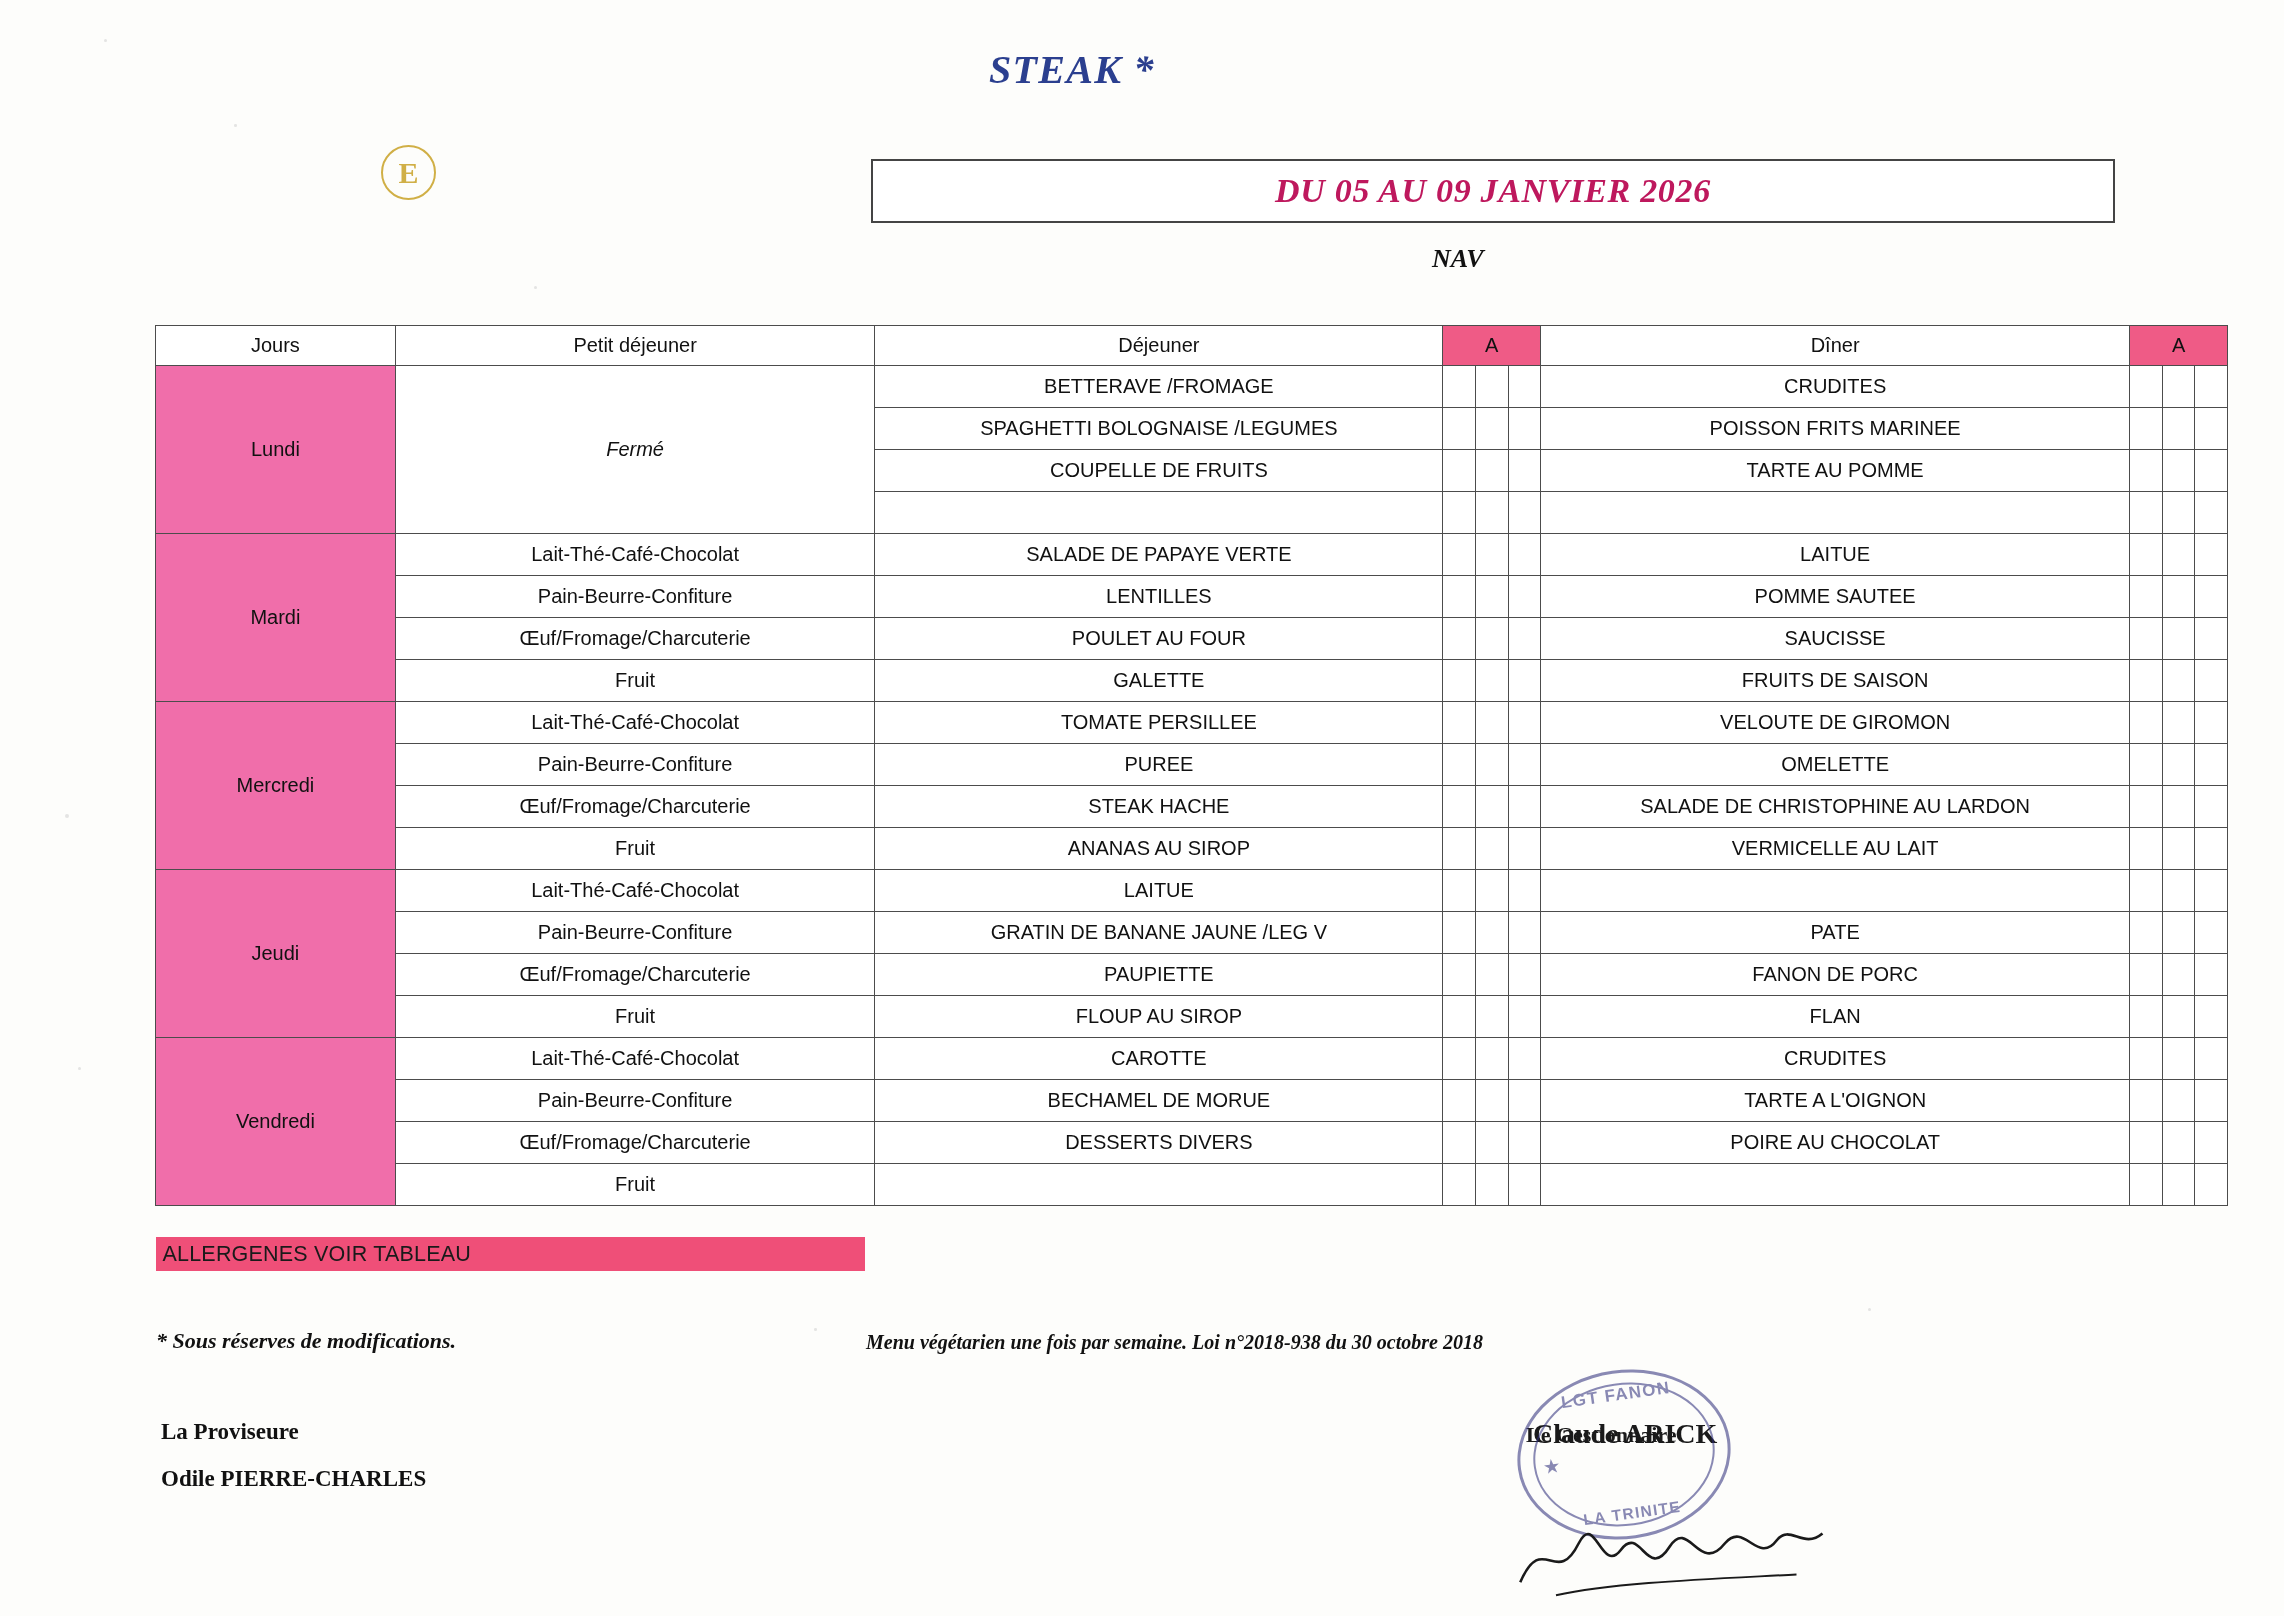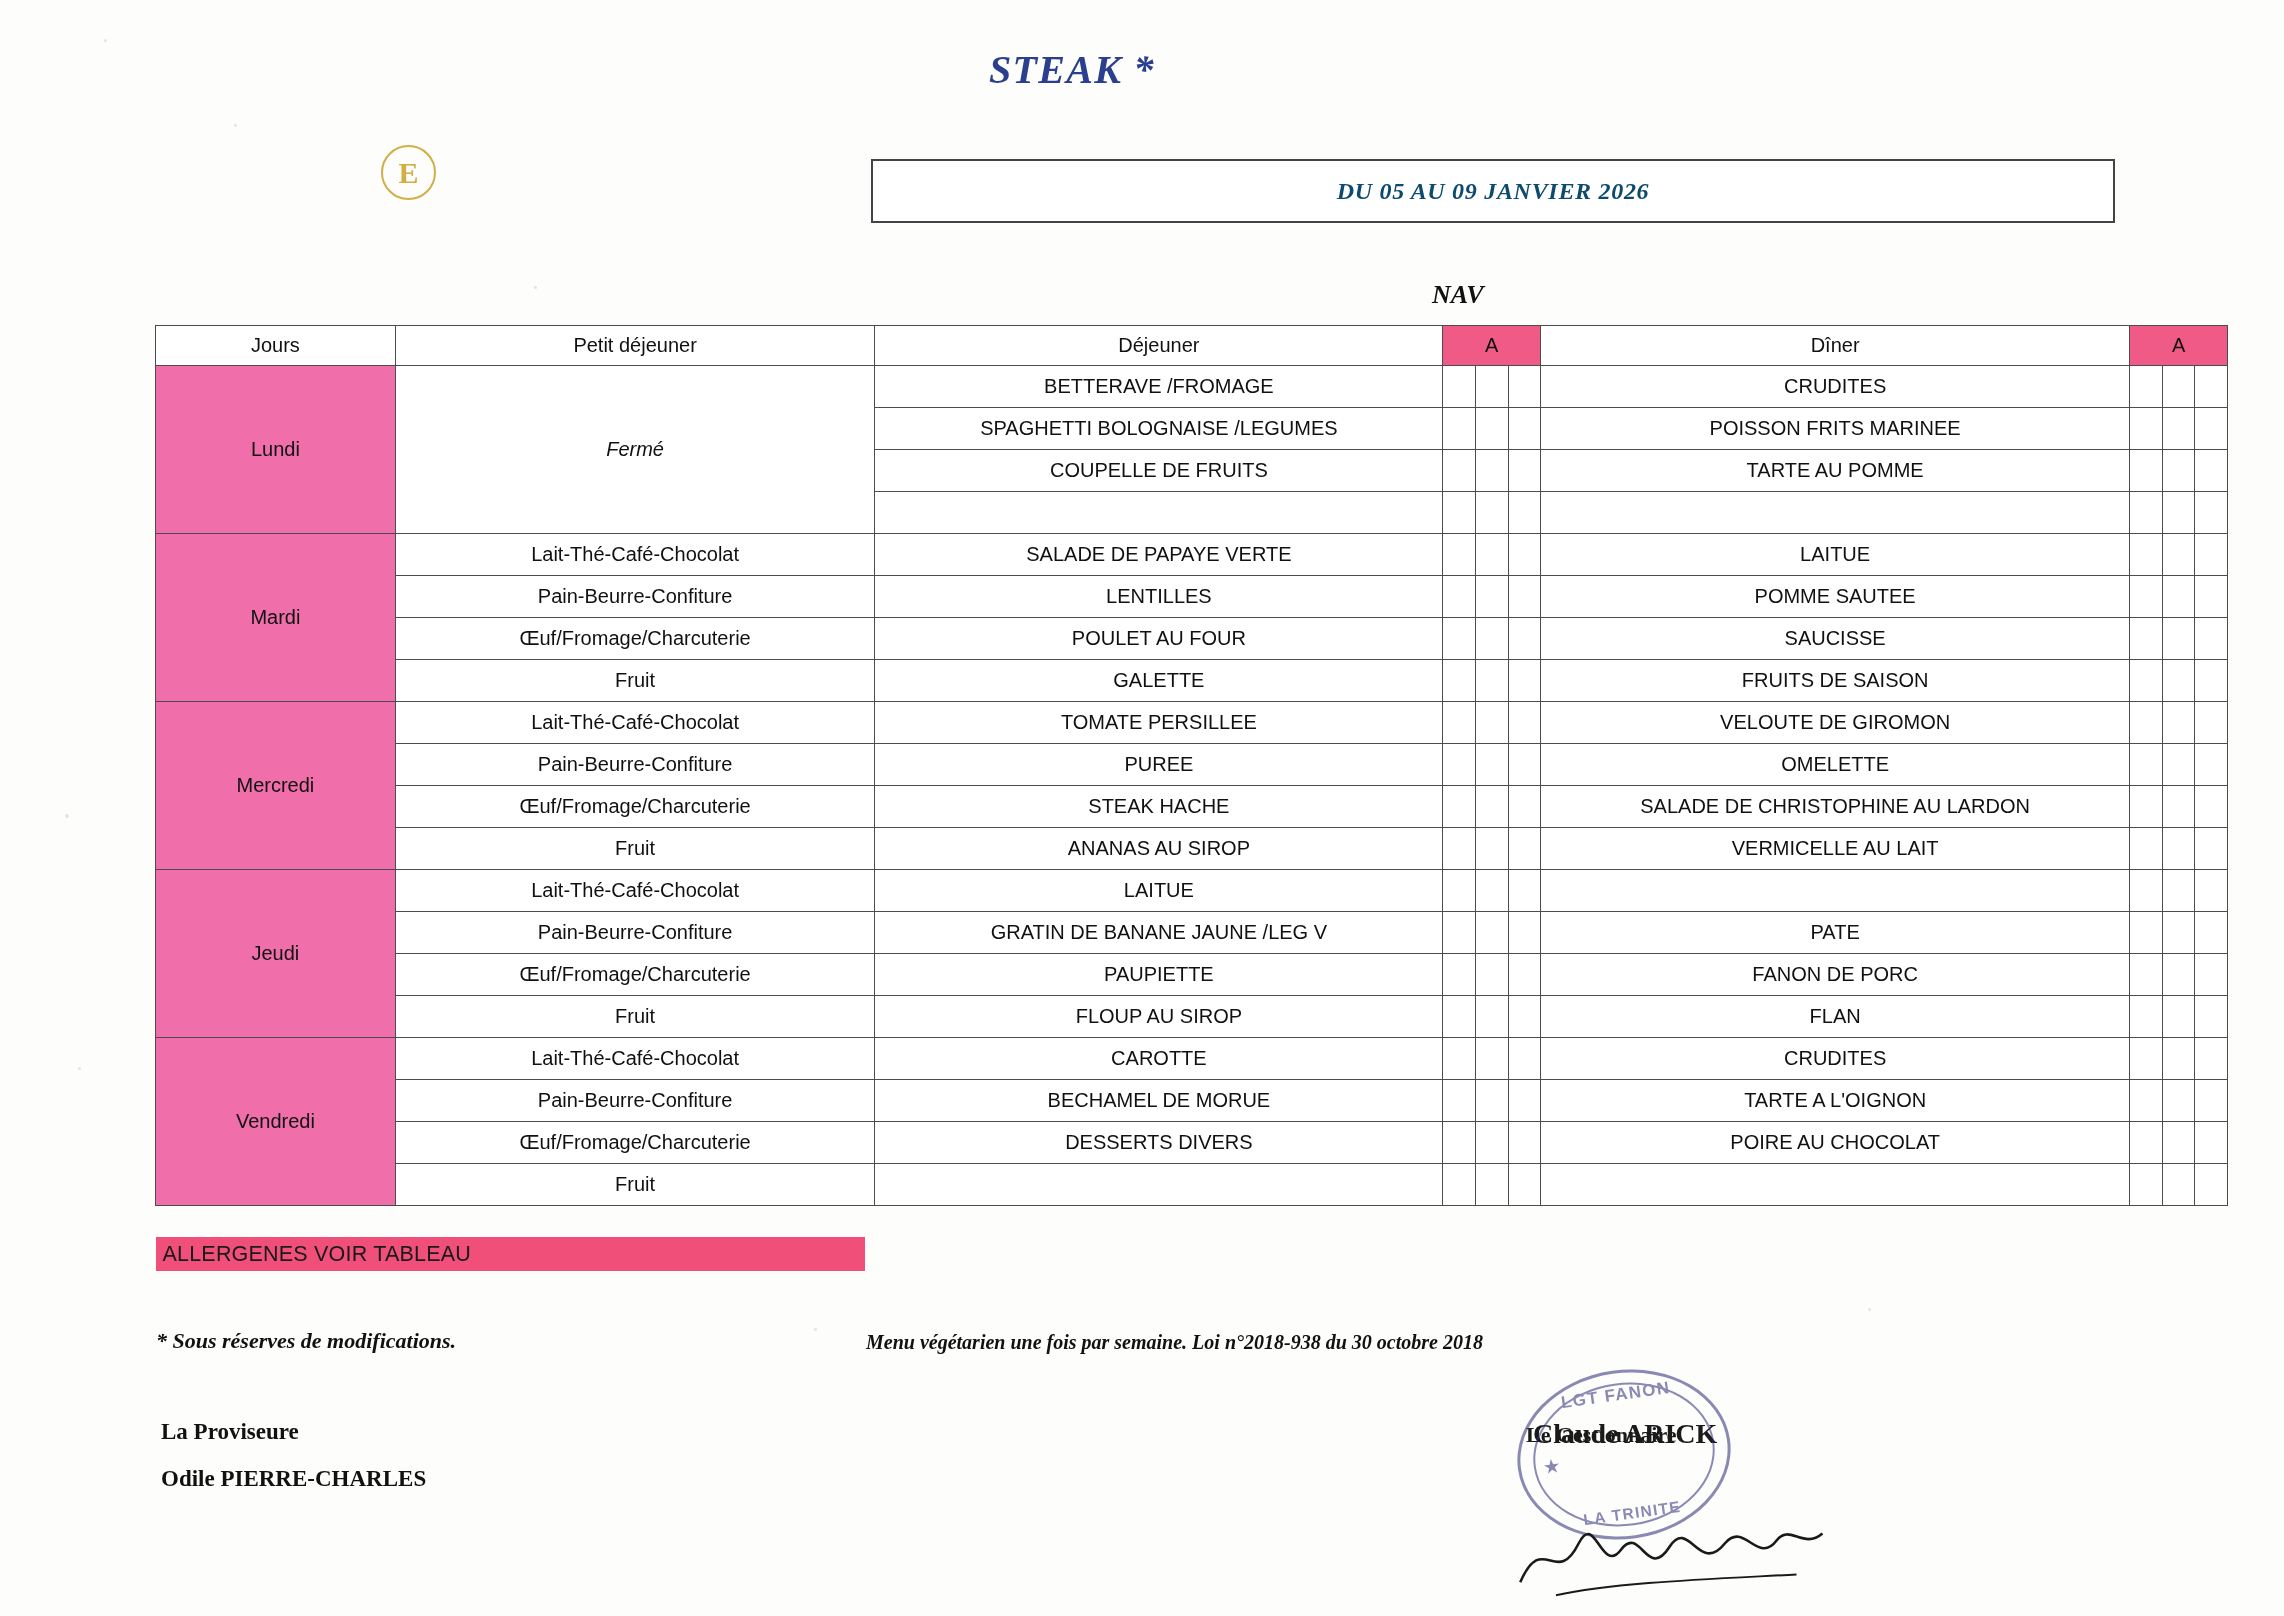--- a/index.html
+++ b/index.html
@@ -101,34 +101,33 @@
     border: 2px solid #444;
     background: #fff;
     display: flex;
     align-items: center;
     justify-content: center;
   }
   .date-text {
     font-family: "Liberation Serif", serif;
     font-style: italic;
     font-weight: bold;
-    font-size: 24px;
-    color: #0c4a6e;
+    font-size: 34px;
+    color: #be185d;
     letter-spacing: 0.7px;
   }
   .nav-text {
     position: absolute;
     left: 1432px;
     top: 244px;
     font-family: "Liberation Serif", serif;
     font-style: italic;
     font-weight: bold;
     font-size: 26px;
     color: #111;
-    margin-top: 36px;
   }
 
   
   .tbl {
     position: absolute;
     left: 155px;
     top: 325px;
     width: 2073px;
     border-collapse: collapse;
     table-layout: fixed;

